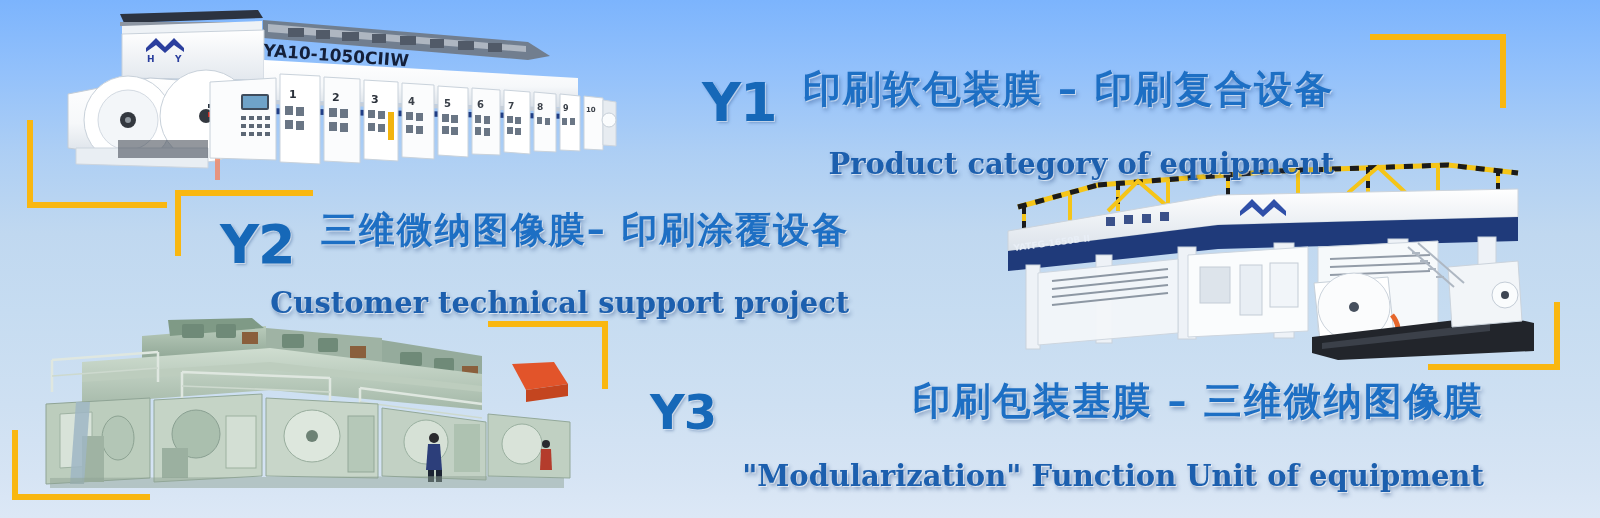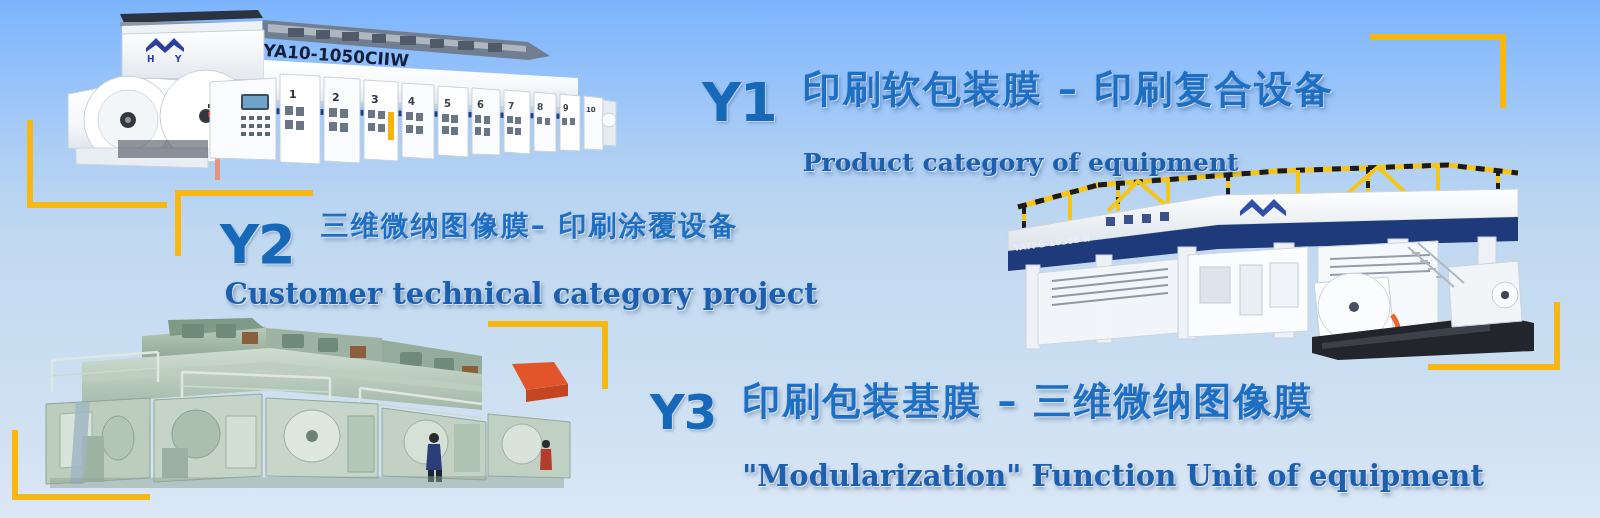--- a/index.html
+++ b/index.html
@@ -23,21 +23,21 @@
       #D6E4F4 92%,
       #DCE8F6 100%);
   }
 
   
   .bk{position:absolute;background:#F9B711;}
   .bk-h{height:6px;}
   .bk-v{width:6px;}
 
   
-  .block{position:absolute;display:flex;align-items:flex-start;}
+  .block{position:absolute;display:flex;align-items:flex-start;text-align:right;}
   .ycode{
     color:#1668B8;
     font-weight:bold;
     font-family:"DejaVu Sans", sans-serif;
     letter-spacing:-1px;
     text-shadow:1px 1px 0 rgba(255,255,255,.5), 2px 2px 3px rgba(30,70,130,.35);
     line-height:1;
   }
   .txtwrap{display:flex;flex-direction:column;gap:36px;}
   .cn{
@@ -445,29 +445,29 @@
   <div class="bk bk-h" style="left:488px; top:321px; width:120px;"></div>
   <div class="bk bk-v" style="left:602px; top:321px; height:68px;"></div>
 
   <div class="bk bk-v" style="left:12px; top:430px; height:70px;"></div>
   <div class="bk bk-h" style="left:12px; top:494px; width:138px;"></div>
 
   <div class="block" style="left:702px; top:68px;">
     <div class="ycode" style="font-size:54px; margin-right:26px; margin-top:8px;">Y1</div>
     <div class="txtwrap">
       <div class="cn" style="font-size:38px;">印刷软包装膜 – 印刷复合设备</div>
-      <div class="en" style="font-size:25px; margin-top:2px;">Product category of equipment</div>
+      <div class="en" style="font-size:29px; margin-top:2px;">Product category of equipment</div>
     </div>
   </div>
 
   <div class="block" style="left:220px; top:210px;">
     <div class="ycode" style="font-size:54px; margin-right:26px; margin-top:8px;">Y2</div>
     <div class="txtwrap">
-      <div class="cn" style="font-size:28px;">三维微纳图像膜– 印刷涂覆设备</div>
-      <div class="en" style="font-size:29px; margin-top:2px; margin-left:-96px;">Customer technical category project</div>
+      <div class="cn" style="font-size:36px;">三维微纳图像膜– 印刷涂覆设备</div>
+      <div class="en" style="font-size:29px; margin-top:2px; margin-left:-96px;">Customer technical support project</div>
     </div>
   </div>
 
   <div class="block" style="left:650px; top:380px;">
     <div class="ycode" style="font-size:48px; margin-right:26px; margin-top:8px;">Y3</div>
     <div class="txtwrap">
       <div class="cn" style="font-size:38px;">印刷包装基膜 –  三维微纳图像膜</div>
       <div class="en" style="font-size:29px; margin-top:2px;">"Modularization" Function Unit of equipment</div>
     </div>
   </div>

